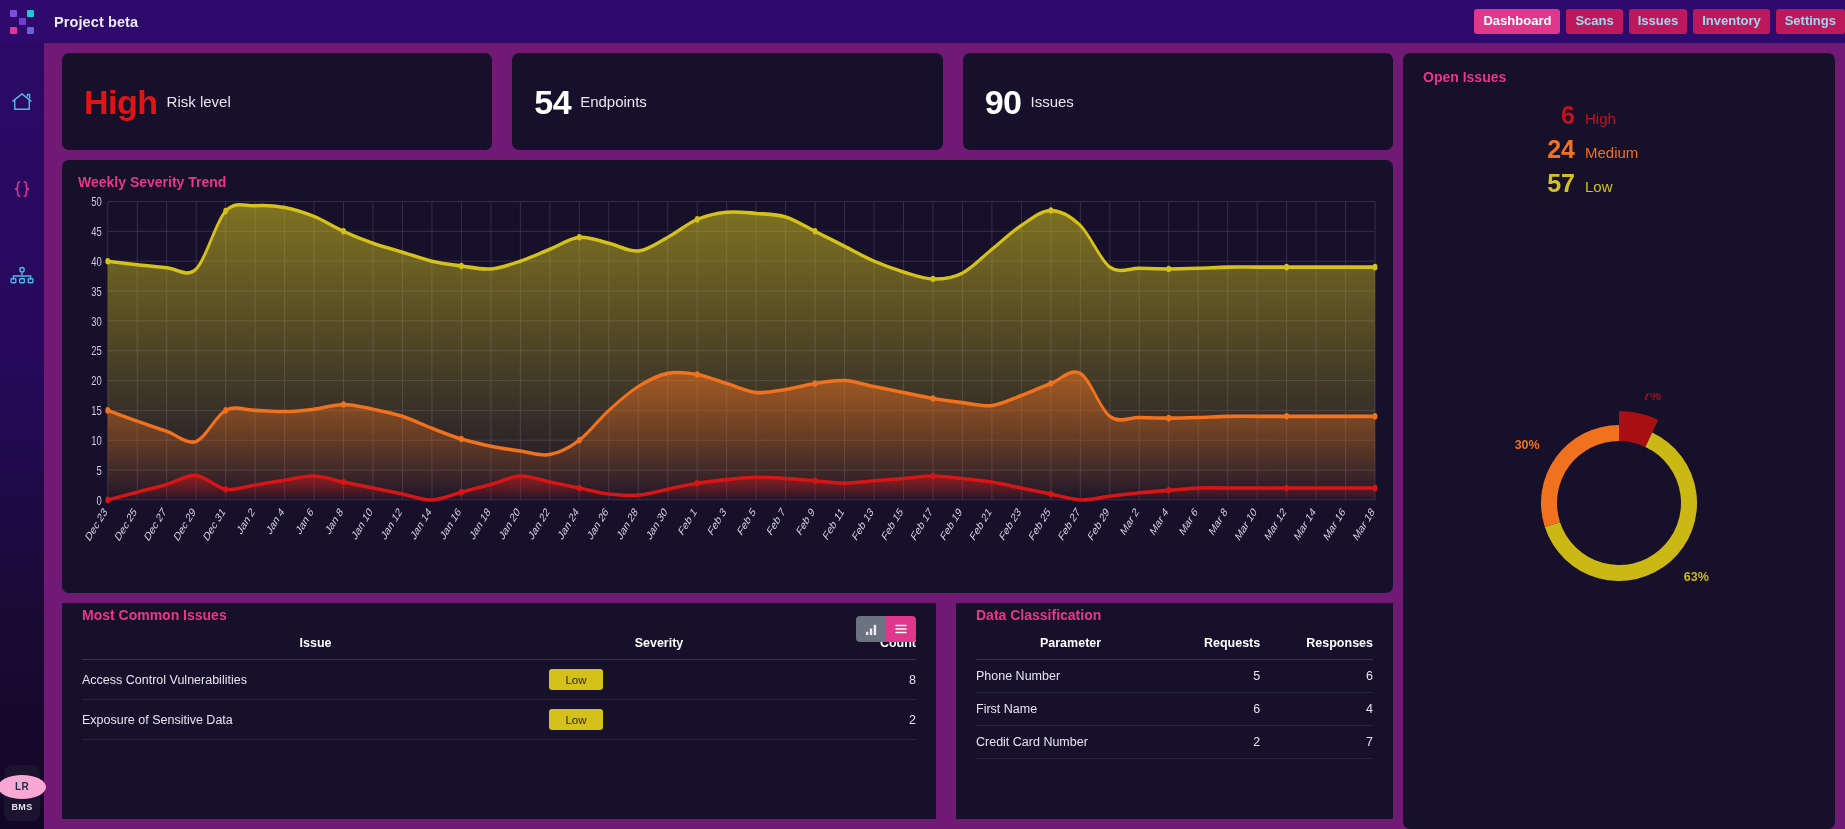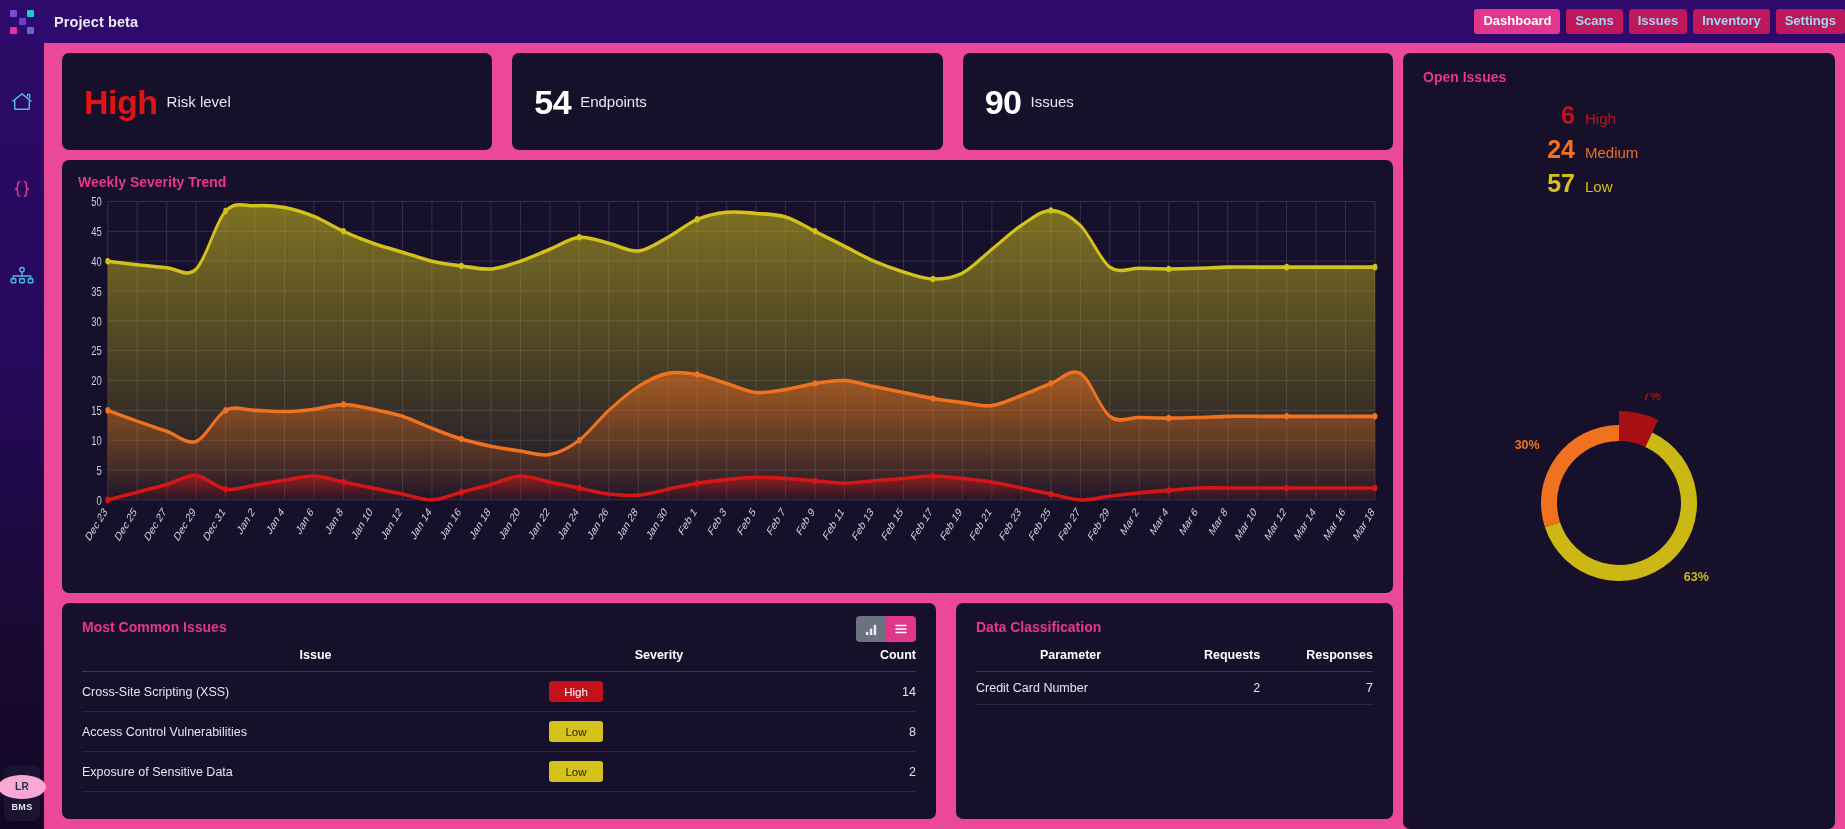--- a/index.html
+++ b/index.html
@@ -69,21 +69,21 @@
     background: #f9a8d4; color: #16304a;
     font-size: 10px; font-weight: bold;
     display: flex; align-items: center; justify-content: center;
     letter-spacing: .3px;
   }
   .avatar-label { font-size: 9px; color: #e6e4ef; font-weight: bold; letter-spacing: .4px; }
 
   
   .main {
     flex: 1; min-width: 0;
-    background: #ec4899;
+    background: #701a75;
     padding: 10px 10px 0 18px;
     display: flex; gap: 10px;
   }
   .col-left { flex: 1; min-width: 0; display: flex; flex-direction: column; gap: 10px; }
   .col-right { width: 432px; flex: 0 0 432px; display: flex; flex-direction: column; gap: 10px; }
 
   .card { background: #16102a; border-radius: 7px; }
 
   
   .stat-row { display: flex; gap: 20px; height: 97px; flex: 0 0 97px; }
@@ -102,21 +102,21 @@
   
   .open-card { flex: 1; padding: 16px 20px; display: flex; flex-direction: column; }
   .sev-list { margin-top: 16px; padding-left: 110px; }
   .sev-row { display: flex; align-items: baseline; gap: 10px; margin-bottom: 5px; }
   .sev-num { font-size: 25px; font-weight: bold; line-height: 1.15; min-width: 42px; text-align: right; }
   .sev-name { font-size: 15px; }
   .donut-wrap { flex: 1; display: flex; align-items: center; justify-content: center; position: relative; }
 
   
   .bottom-row { display: flex; gap: 20px; height: 216px; flex: 0 0 216px; margin-bottom: 10px; }
-  .panel { background: #16102a; border-radius: 7px; padding: 16px 20px; }
+  .panel { background: #16102a; border-radius: 0; padding: 4px 20px; }
   .panel-issues { flex: 0 0 874px; position: relative; }
   .panel-data { flex: 1; }
   .toggle-group {
     position: absolute; top: 13px; right: 20px;
     display: flex; border-radius: 4px; overflow: hidden;
   }
   .toggle-btn {
     width: 30px; height: 26px; display: flex; align-items: center; justify-content: center;
     cursor: pointer;
   }
@@ -505,25 +505,20 @@
           <table>
             <thead>
                 <tr id="mci-head">
                   <th>Issue</th>
                   <th>Severity</th>
                   <th class="num">Count</th>
                 </tr>
               </thead>
             <tbody id="mci-body">
                 <tr>
-                  <td style="width: 56%;">Cross-Site Scripting (XSS)</td>
-                  <td><span class="sev-pill high">High</span></td>
-                  <td class="num">14</td>
-                </tr>
-                <tr>
                   <td style="width: 56%;">Access Control Vulnerabilities</td>
                   <td><span class="sev-pill low">Low</span></td>
                   <td class="num">8</td>
                 </tr>
                 <tr>
                   <td style="width: 56%;">Exposure of Sensitive Data</td>
                   <td><span class="sev-pill low">Low</span></td>
                   <td class="num">2</td>
                 </tr>
               </tbody>
@@ -534,20 +529,30 @@
           <div class="card-title">Data Classification</div>
           <table>
             <thead>
                 <tr id="dc-head">
                   <th>Parameter</th>
                   <th class="num">Requests</th>
                   <th class="num">Responses</th>
                 </tr>
               </thead>
             <tbody id="dc-body">
+                <tr>
+                  <td>Phone Number</td>
+                  <td class="num">5</td>
+                  <td class="num">6</td>
+                </tr>
+                <tr>
+                  <td>First Name</td>
+                  <td class="num">6</td>
+                  <td class="num">4</td>
+                </tr>
                 <tr>
                   <td>Credit Card Number</td>
                   <td class="num">2</td>
                   <td class="num">7</td>
                 </tr>
               </tbody>
           </table>
         </div>
 
       </div>

